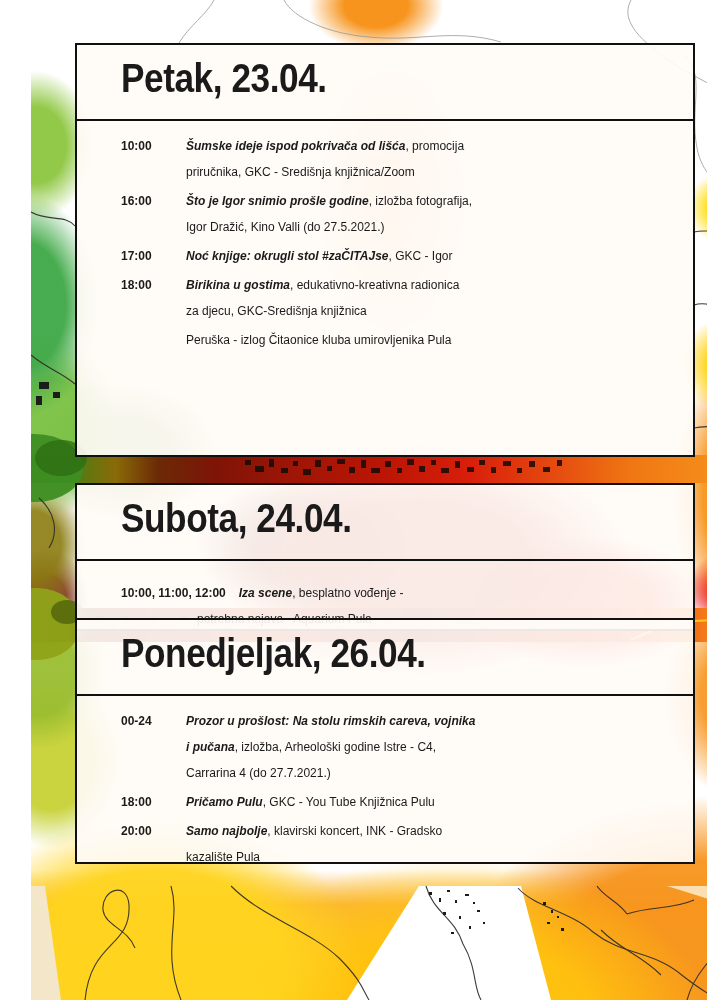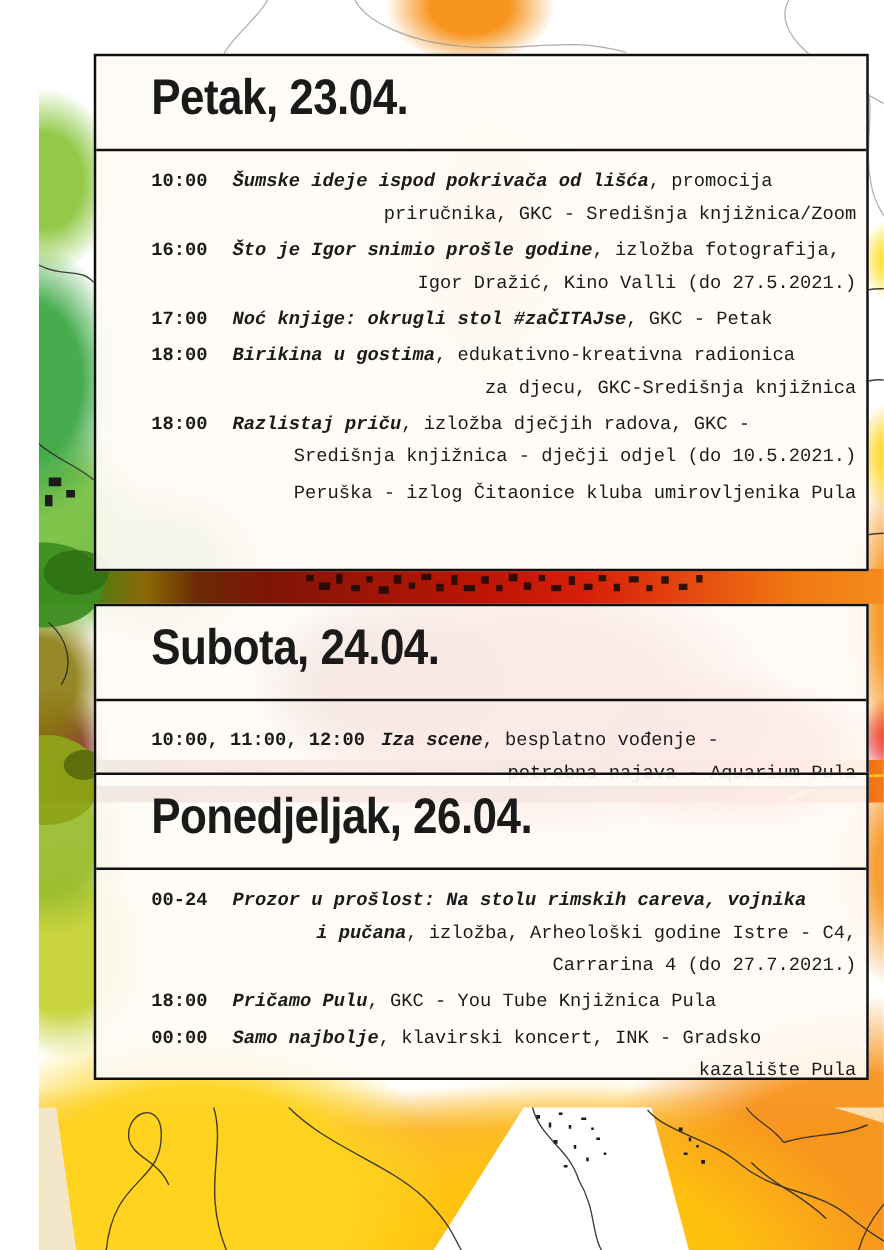--- a/index.html
+++ b/index.html
@@ -32,25 +32,25 @@
   #maplayer{position:absolute;inset:0;z-index:1;}
   
   .panel{position:absolute;left:44px;width:620px;box-sizing:border-box;
     background:rgba(255,251,246,0.92);border:2px solid #101010;z-index:2;color:#1a1a1a;}
   .day-0{top:43px;height:414px;}
   .day-1{top:483px;height:148px;}
   .day-2{top:618px;height:246px;}
   .title-wrap{height:61px;border-bottom:2px solid #101010;padding:13px 0 0 44px;box-sizing:content-box;}
   .title-wrap .ttl{display:inline-block;font-size:40px;font-weight:bold;line-height:1;
     transform:scaleX(0.88);transform-origin:left;white-space:nowrap;letter-spacing:-0.5px;}
-  .events{padding:12px 8px 0 44px;font-size:15px;line-height:26px;font-family:Liberation Mono, monospace;}
+  .events{padding:12px 8px 0 44px;font-size:12px;line-height:26px;}
   .day-1 .events{padding-top:19px;}
   .event + .event{margin-top:3px;}
   .line{white-space:nowrap;}
-  .cont{padding-left:65px;text-align:right;}
+  .cont{padding-left:65px;}
   .time{font-weight:bold;display:inline-block;min-width:65px;}
   .day-1 .time{min-width:0;margin-right:13px;}
   .day-1 .cont{padding-left:76px;}
   .em{font-weight:bold;font-style:italic;}
 </style>
 </head>
 <body>
 
 <div id="poster">
   <div id="bg"></div>
@@ -215,29 +215,25 @@
     <div class="events">
         <div class="event">
           <div class="line first"><span class="time">10:00</span><span class="seg em">Šumske ideje ispod pokrivača od lišća</span><span class="seg">, promocija</span></div>
           <div class="line cont"><span class="seg">priručnika, GKC - Središnja knjižnica/Zoom</span></div>
         </div>
         <div class="event">
           <div class="line first"><span class="time">16:00</span><span class="seg em">Što je Igor snimio prošle godine</span><span class="seg">, izložba fotografija,</span></div>
           <div class="line cont"><span class="seg">Igor Dražić, Kino Valli (do 27.5.2021.)</span></div>
         </div>
         <div class="event">
-          <div class="line first"><span class="time">17:00</span><span class="seg em">Noć knjige: okrugli stol #zaČITAJse</span><span class="seg">, GKC - Petak</span></div>
+          <div class="line first"><span class="time">17:00</span><span class="seg em">Noć knjige: okrugli stol #zaČITAJse</span><span class="seg">, GKC - Igor</span></div>
         </div>
         <div class="event">
           <div class="line first"><span class="time">18:00</span><span class="seg em">Birikina u gostima</span><span class="seg">, edukativno-kreativna radionica</span></div>
           <div class="line cont"><span class="seg">za djecu, GKC-Središnja knjižnica</span></div>
-        </div>
-        <div class="event">
-          <div class="line first"><span class="time">18:00</span><span class="seg em">Razlistaj priču</span><span class="seg">, izložba dječjih radova, GKC -</span></div>
-          <div class="line cont"><span class="seg">Središnja knjižnica - dječji odjel (do 10.5.2021.)</span></div>
         </div>
         <div class="event">
           <div class="line cont"><span class="seg">Peruška - izlog Čitaonice kluba umirovljenika Pula</span></div>
         </div>
       </div>
   </div>
 
   <div class="panel day-1">
     <div class="title-wrap">
       <span class="ttl">Subota, 24.04.</span>
@@ -254,21 +250,21 @@
     <div class="title-wrap">
       <span class="ttl">Ponedjeljak, 26.04.</span>
     </div>
     <div class="events">
         <div class="event">
           <div class="line first"><span class="time">00-24</span><span class="seg em">Prozor u prošlost: Na stolu rimskih careva, vojnika</span></div>
           <div class="line cont"><span class="seg em">i pučana</span><span class="seg">, izložba, Arheološki godine Istre - C4,</span></div>
           <div class="line cont"><span class="seg">Carrarina 4 (do 27.7.2021.)</span></div>
         </div>
         <div class="event">
-          <div class="line first"><span class="time">18:00</span><span class="seg em">Pričamo Pulu</span><span class="seg">, GKC - You Tube Knjižnica Pula</span></div>
-        </div>
-        <div class="event">
-          <div class="line first"><span class="time">00:00</span><span class="seg em">Samo najbolje</span><span class="seg">, klavirski koncert, INK - Gradsko</span></div>
+          <div class="line first"><span class="time">18:00</span><span class="seg em">Pričamo Pulu</span><span class="seg">, GKC - You Tube Knjižnica Pulu</span></div>
+        </div>
+        <div class="event">
+          <div class="line first"><span class="time">20:00</span><span class="seg em">Samo najbolje</span><span class="seg">, klavirski koncert, INK - Gradsko</span></div>
           <div class="line cont"><span class="seg">kazalište Pula</span></div>
         </div>
       </div>
   </div>
 </div>
 
 </body></html>

